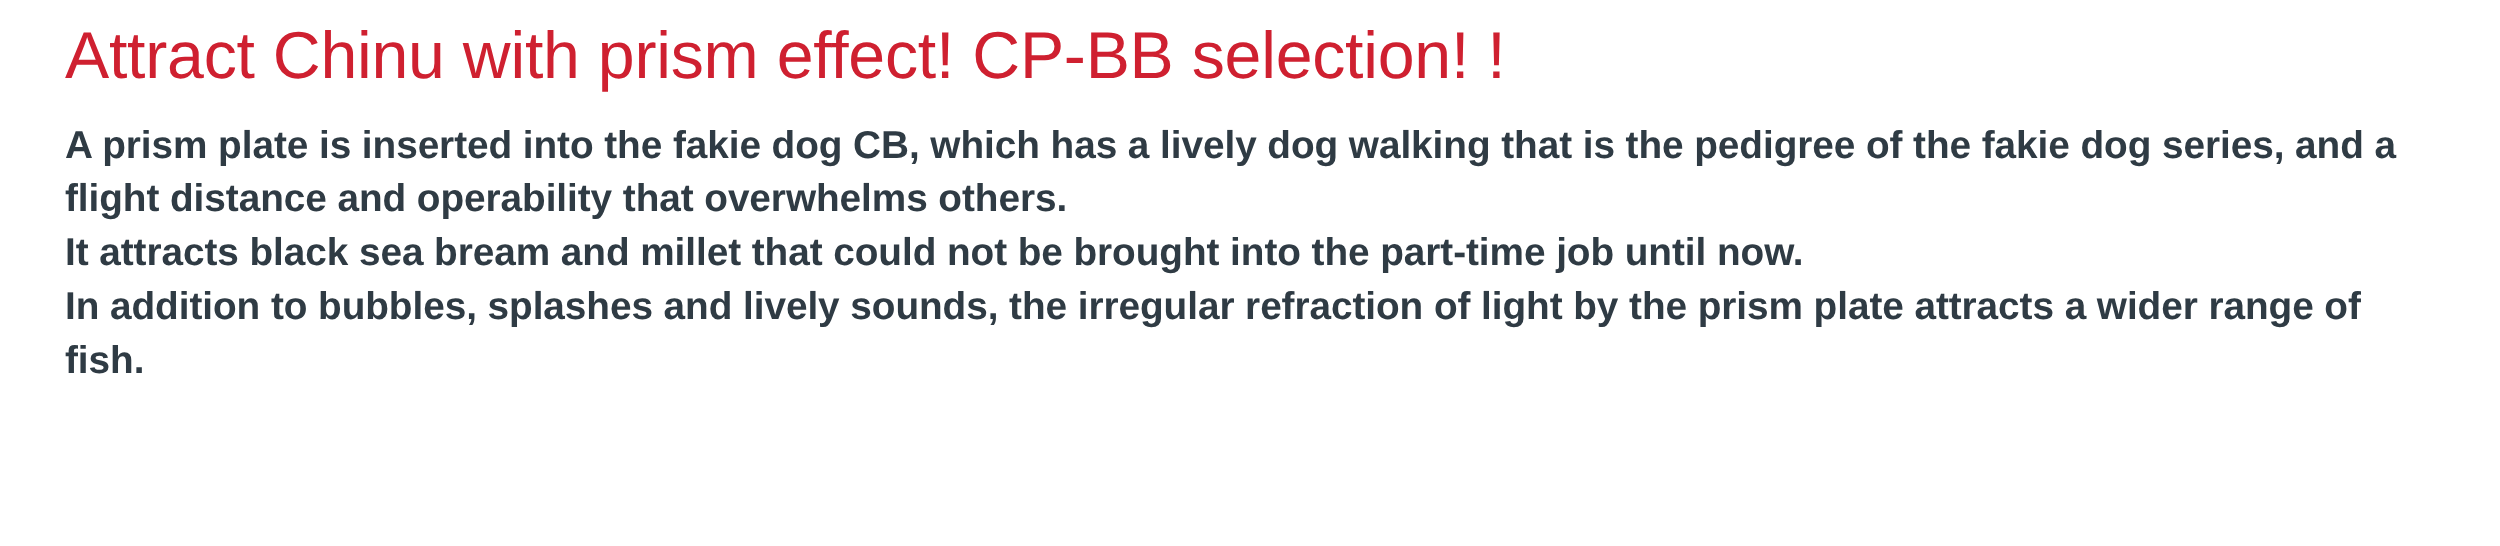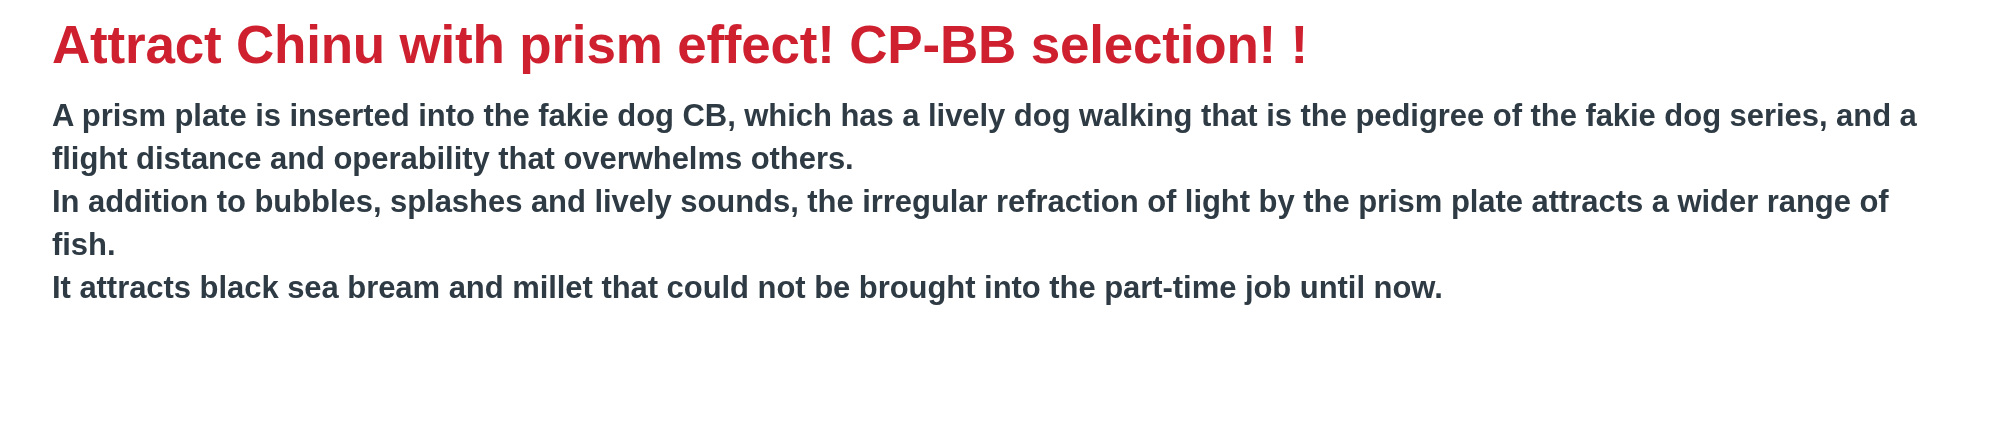--- a/index.html
+++ b/index.html
@@ -21,21 +21,21 @@
     height: 437px;
     background: #ffffff;
     box-sizing: border-box;
     padding: 0 40px 0 52px;
   }
   .headline {
     margin: 0;
     padding-top: 14px;
     color: #cf2030;
     font-size: 53px;
-    font-weight: 700;
+    font-weight: 400;
     line-height: 1.18;
     letter-spacing: -0.2px;
     white-space: nowrap;
   }
   .body-copy {
     margin: 0;
     padding-top: 17px;
     color: #2f3b44;
     font-size: 31px;
     font-weight: 700;
@@ -49,17 +49,17 @@
 </style>
 </head>
 <body>
 
 <div class="page">
 
   <h1 class="headline">Attract Chinu with prism effect! CP-BB selection! !</h1>
 
   <div class="body-copy">
     <p>A prism plate is inserted into the fakie dog CB, which has a lively dog walking that is the pedigree of the fakie dog series, and a flight distance and operability that overwhelms others.</p>
+    <p>It attracts black sea bream and millet that could not be brought into the part-time job until now.</p>
     <p>In addition to bubbles, splashes and lively sounds, the irregular refraction of light by the prism plate attracts a wider range of fish.</p>
-    <p>It attracts black sea bream and millet that could not be brought into the part-time job until now.</p>
   </div>
 
 </div>
 
 </body></html>

